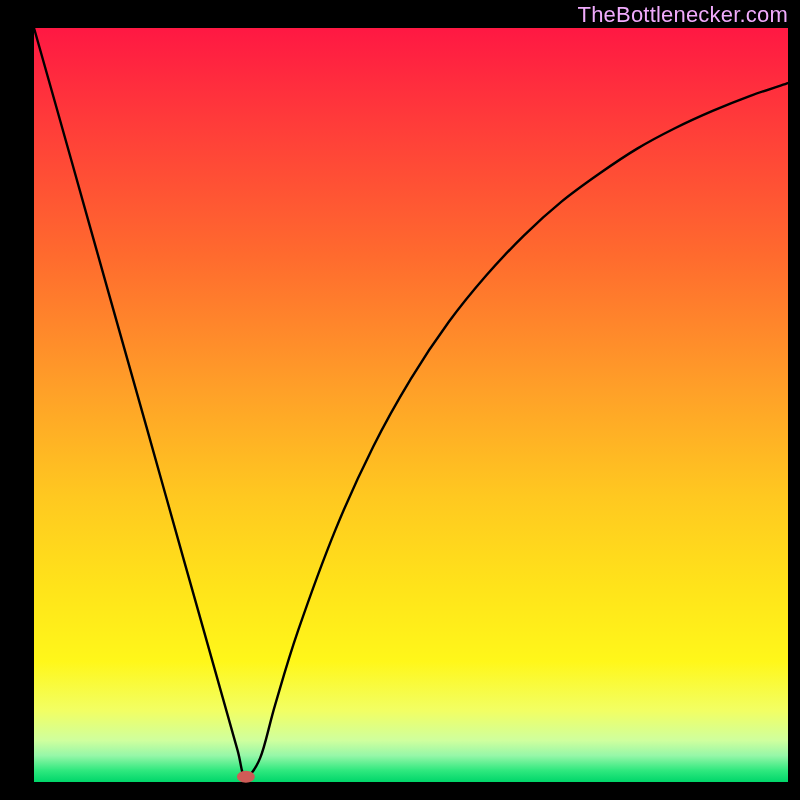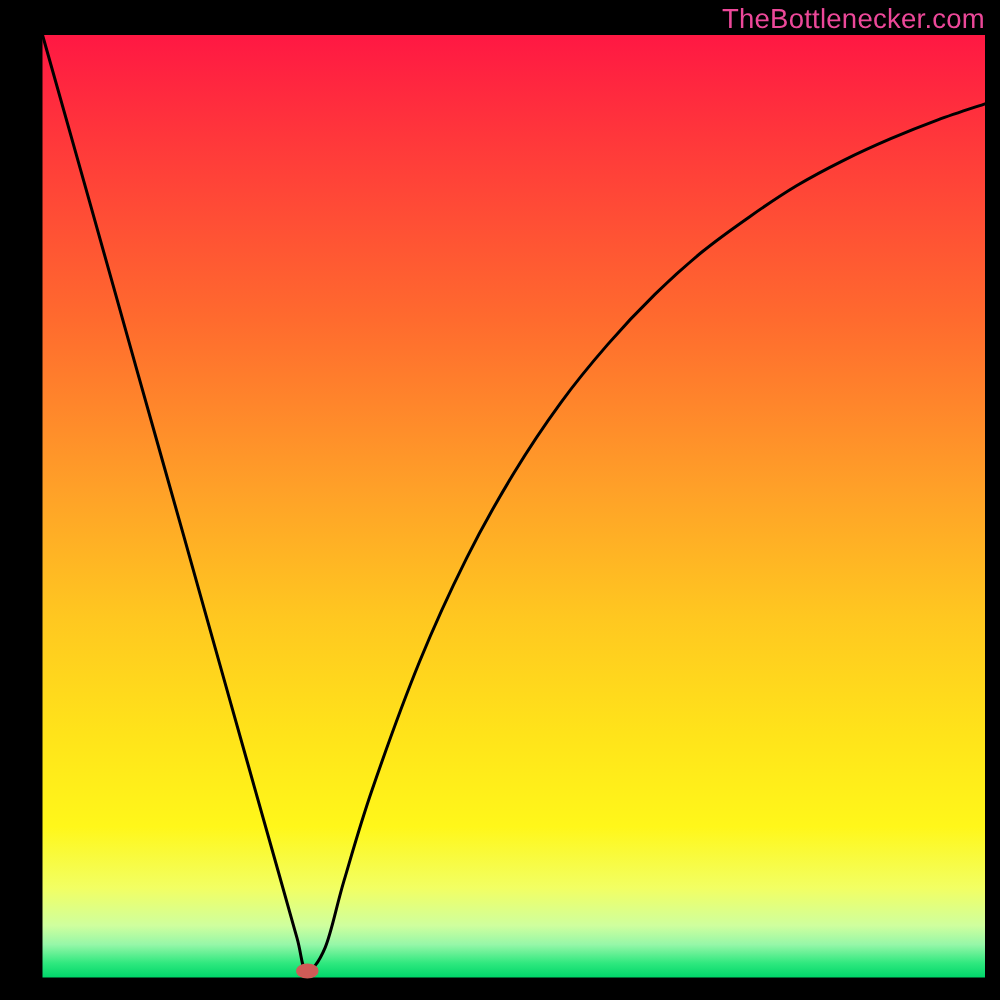--- a/index.html
+++ b/index.html
@@ -14,21 +14,21 @@
   .stage {
     position: relative;
     width: 800px;
     height: 800px;
     background: #000;
   }
   .attribution {
     position: absolute;
     top: 2px;
     right: 12px;
-    color: #ec4899;
+    color: #f0abfc;
     font-size: 22px;
     font-weight: 400;
     letter-spacing: 0.2px;
     user-select: none;
   }
   svg {
     position: absolute;
     top: 0;
     left: 0;
   }

